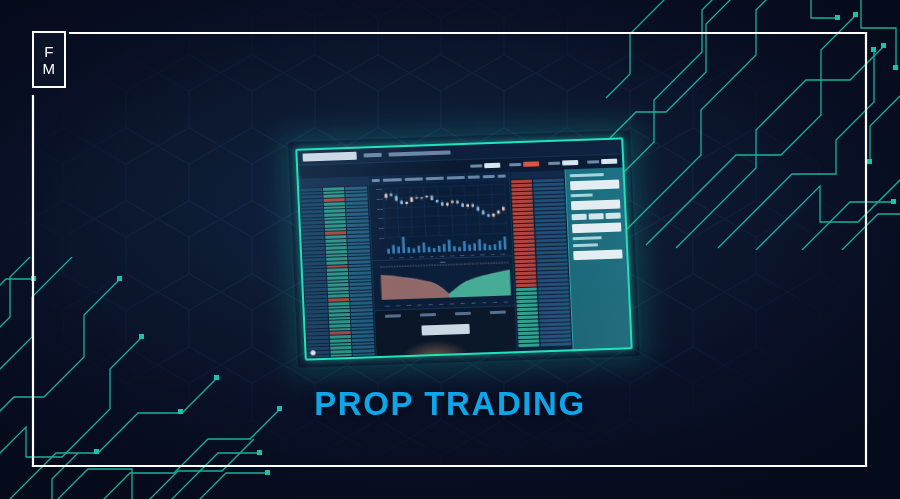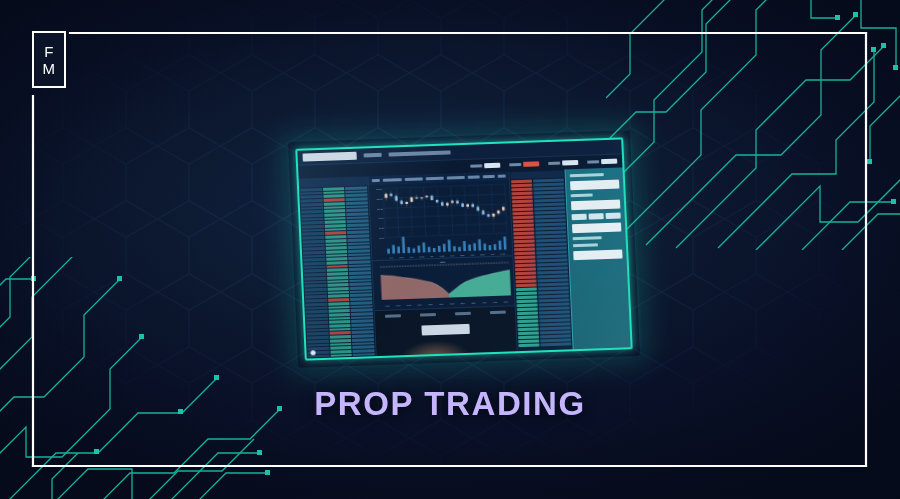--- a/index.html
+++ b/index.html
@@ -33,21 +33,21 @@
     border:2px solid #ffffff;background:#0b1329;
     display:flex;flex-direction:column;align-items:center;justify-content:center;
     line-height:1;
   }
   .logo-box span{color:#fff;font-size:15px;font-weight:400;letter-spacing:.5px;display:block;}
   .logo-f{margin-bottom:2px;}
   .logo-m{font-size:16px;}
   
   .headline{
     position:absolute;left:0;right:0;top:385px;text-align:center;
-    color:#c4b5fd;font-size:33px;font-weight:700;letter-spacing:1.6px;
+    color:#0ea5e9;font-size:33px;font-weight:700;letter-spacing:1.6px;
     text-shadow:0 2px 14px rgba(0,0,0,.65);
     font-family:"Liberation Sans",sans-serif;
   }
   
   .screen-outer{
     position:absolute;left:300px;top:143px;width:328px;height:212px;
     transform:rotate(-2.6deg) skewY(0.6deg);
     transform-origin:50% 50%;
   }
   .screen-glow{position:absolute;inset:-7px;border-radius:3px;

